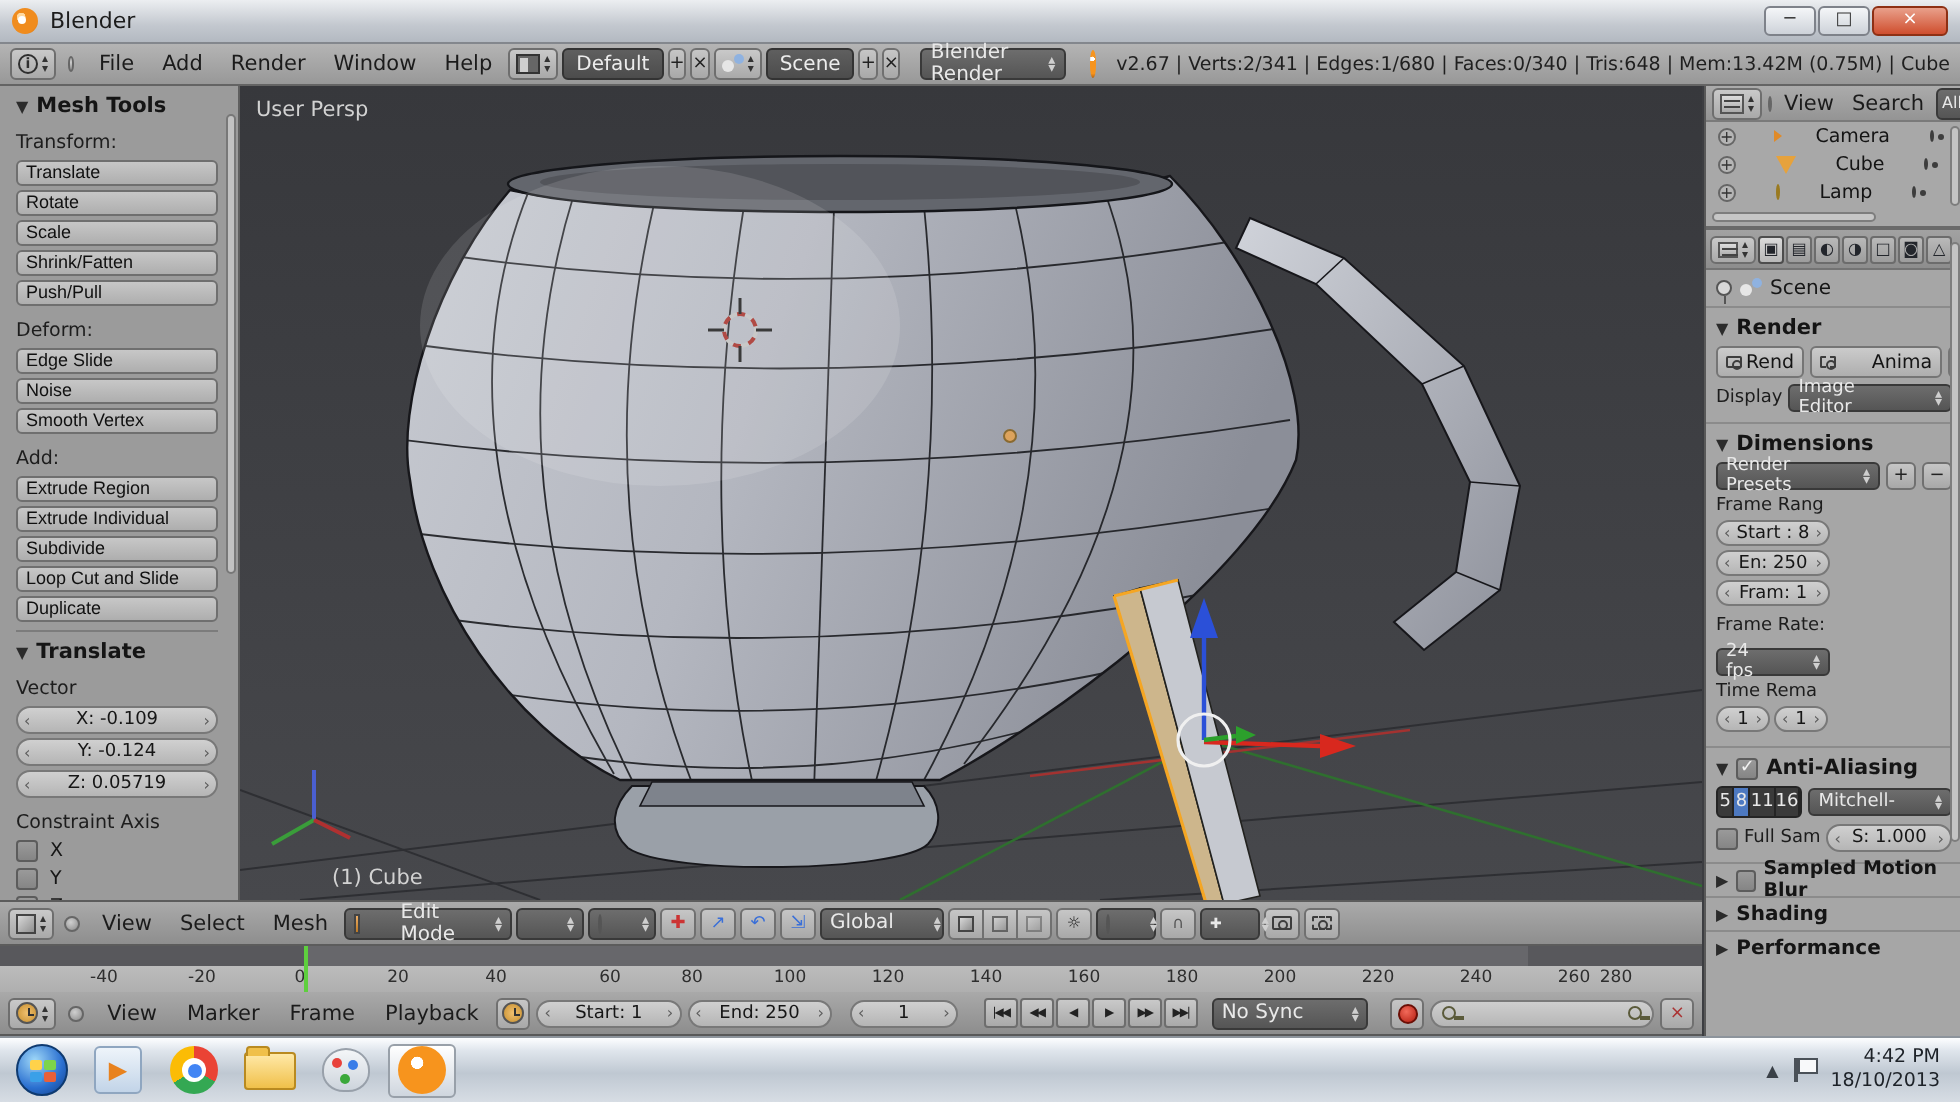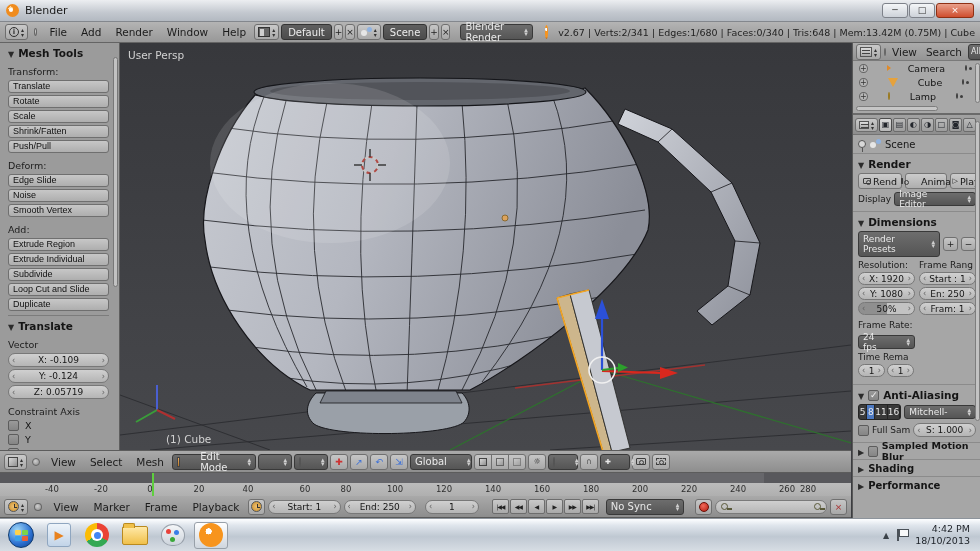--- a/index.html
+++ b/index.html
@@ -549,21 +549,21 @@
       <div class="psec">
         <div class="panel-title">
             <span class="tri"></span>
             <span>Render</span>
           </div>
         <div class="prow">
           <span class="lbtn" style="width:56px;gap:2px">
               <span class="mcam-ico" style="width:8px;height:6px"></span>
               <span>Rend</span>
             </span>
-          <span class="lbtn" style="width:42px;gap:18px">
+          <span class="lbtn" style="width:66px;gap:18px">
               <span class="mcam-ico" style="width:8px;height:6px;border-style:dashed"></span>
               <span>Anima</span>
             </span>
           <span class="lbtn" style="width:32px;gap:2px">
               <span style="font-size:7px">▷</span>
               <span>Play</span>
             </span>
         </div>
         <div class="prow">
           <span class="plabel">Display</span>
@@ -573,37 +573,31 @@
             </span>
         </div>
       </div>
 
       <div class="psec">
         <div class="panel-title">
             <span class="tri"></span>
             <span>Dimensions</span>
           </div>
         <div class="prow">
-          <span class="dd" style="flex:1;height:26px">
+          <span class="dd" style="flex:1;height:14px">
               <span style="font-size:9px">Render Presets</span>
               <span class="ud"></span>
             </span>
           <span class="sqbtn" style="width:15px;height:14px">+</span>
           <span class="sqbtn" style="width:15px;height:14px">−</span>
         </div>
         <div class="pcols">
           <div class="pcol">
-            <div class="plabel">Resolution:</div>
-            <div class="num" style="margin-top:2px">X: 1920</div>
-            <div class="num">Y: 1080</div>
-            <div class="num" style="background:linear-gradient(to right,#8f8f8f 50%,#c3c3c3 50%)">50%</div>
-          </div>
-          <div class="pcol">
             <div class="plabel">Frame Rang</div>
-            <div class="num" style="margin-top:2px">Start : 1</div>
+            <div class="num" style="margin-top:2px">Start : 8</div>
             <div class="num">En: 250</div>
             <div class="num">Fram: 1</div>
           </div>
         </div>
         <div class="pcols">
           <div class="pcol">
             <div class="plabel">Frame Rate:</div>
             <div class="dd" style="width:100%;height:14px;margin-top:2px">
                 <span style="font-size:9px">24 fps</span>
                 <span class="ud"></span>

